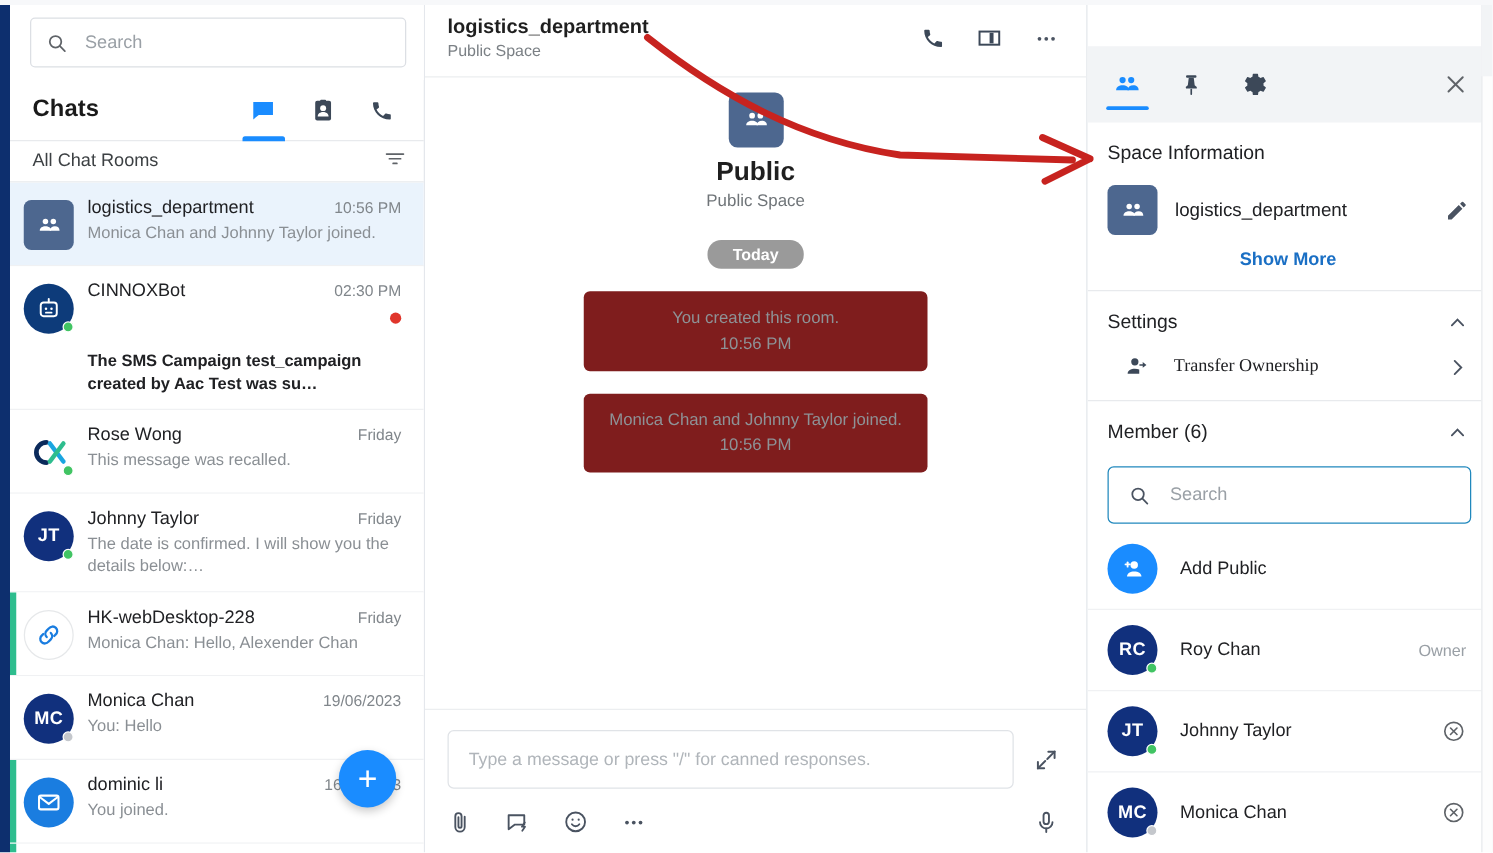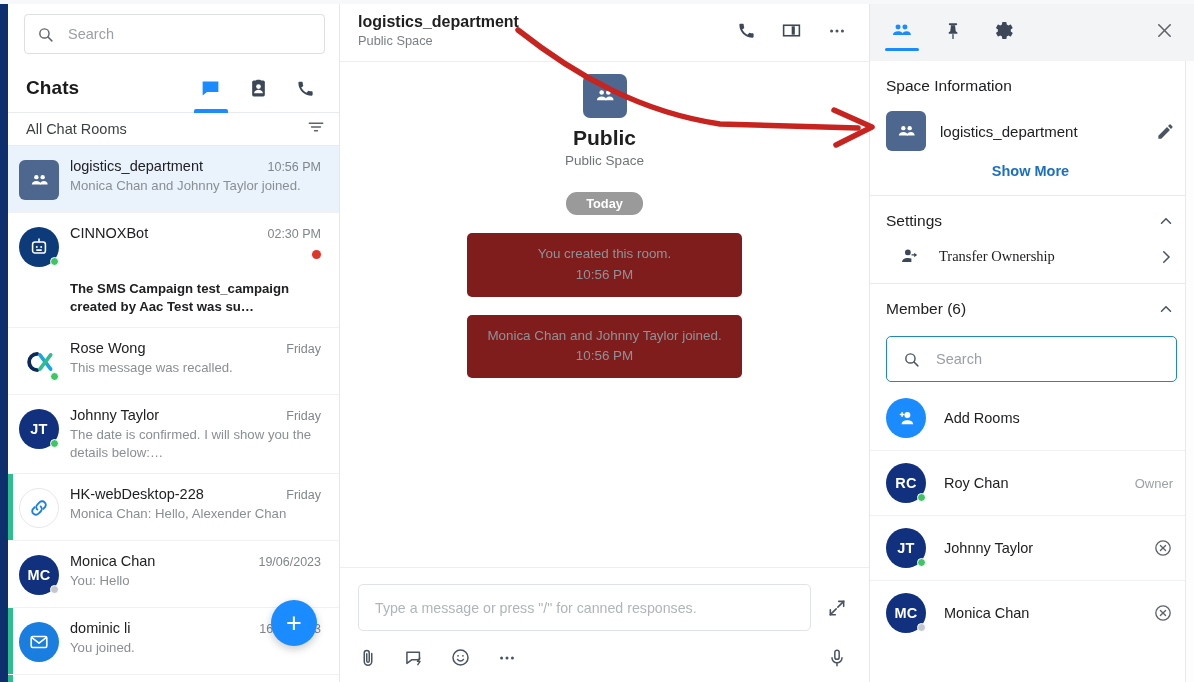--- a/index.html
+++ b/index.html
@@ -202,20 +202,21 @@
   }
   .composer-tools .spacer { flex: 1 1 auto; }
 
   
   .right {
     width: 324px; flex: 0 0 324px; height: 682px;
     background: #fff;
     display: flex; flex-direction: column;
     border-right: 1px solid #e4e7ec;
     overflow: hidden;
+    justify-content: flex-end;
   }
   .right-tabs {
     height: 61px; flex: 0 0 61px;
     background: #f2f4f6;
     display: flex; align-items: center;
     padding: 0 18px 0 16px;
     gap: 22px;
     position: relative;
   }
   .rtab { position: relative; height: 61px; display: flex; align-items: center; padding: 0 4px;}
@@ -733,21 +734,21 @@
       </div>
       <div class="member-item">
         <div class="avatar" style="background:#1a8cff;">
           <svg width="21" height="21" viewBox="0 0 24 24" fill="#ffffff">
             <circle cx="13" cy="8" r="3.4"></circle>
             <path d="M6.4 18.6c0-3.1 3-4.7 6.6-4.7s6.6 1.6 6.6 4.7z"></path>
             <rect x="4.2" y="6.6" width="5.6" height="1.7" rx=".8"></rect>
             <rect x="6.1" y="4.7" width="1.7" height="5.6" rx=".8"></rect>
           </svg>
         </div>
-        <span class="member-name">Add Rooms</span>
+        <span class="member-name">Add Public</span>
       </div>
       <div id="memberlist">
           <div class="member-item">
             <div style="position:relative;display:flex;">
               <div class="avatar" style="background:#11307d">RC</div>
               <span class="presence online"></span>
             </div>
             <span class="member-name">Roy Chan</span>
             <span class="member-right">Owner</span>
           </div>

